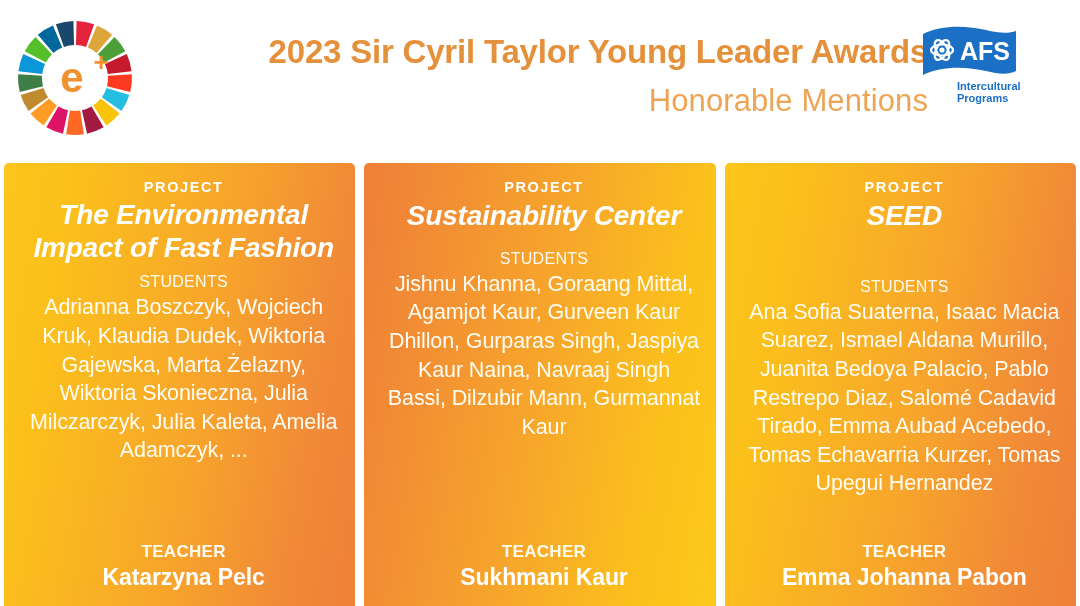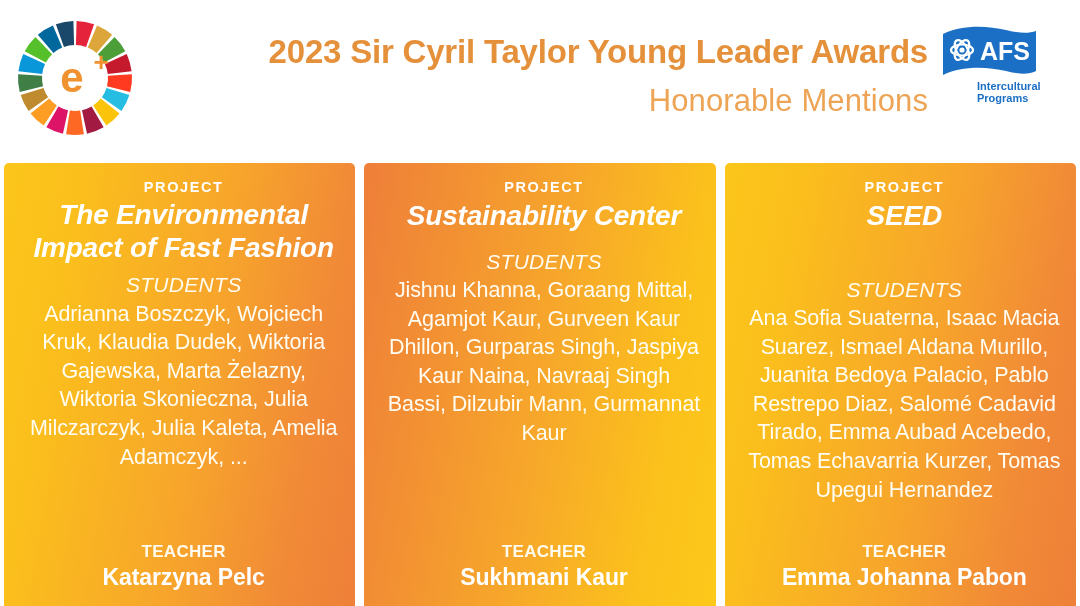--- a/index.html
+++ b/index.html
@@ -59,21 +59,21 @@
     font-weight: normal;
     color: #EDA455;
     letter-spacing: 0.1px;
     line-height: 1.2;
     margin-top: 11px;
     white-space: nowrap;
   }
 
   #afs-logo {
     position: absolute;
-    left: 940px;
+    left: 920px;
     top: 24px;
     width: 100px;
     height: 86px;
   }
   #afs-logo svg { display: block; }
 
   
   #cards {
     position: absolute;
     left: 0;
@@ -112,28 +112,27 @@
   .project-title {
     font-size: 28px;
     font-weight: bold;
     line-height: 1.16;
     letter-spacing: -0.2px;
     color: #ffffff;
     margin: 0 0 2px 0;
     font-style: italic;
   }
   .label-students {
-    font-size: 21px;
+    font-size: 16px;
     font-weight: normal;
     letter-spacing: 0.3px;
     color: #FFFBEF;
     line-height: 1.25;
     margin-top: 6px;
     margin-bottom: 1px;
-    font-style: italic;
   }
   .students-list {
     font-size: 21.5px;
     font-weight: normal;
     line-height: 1.33;
     color: #FFFCF2;
     letter-spacing: -0.1px;
   }
   .spacer { flex: 1 1 auto; min-height: 4px; }
   .label-teacher {

